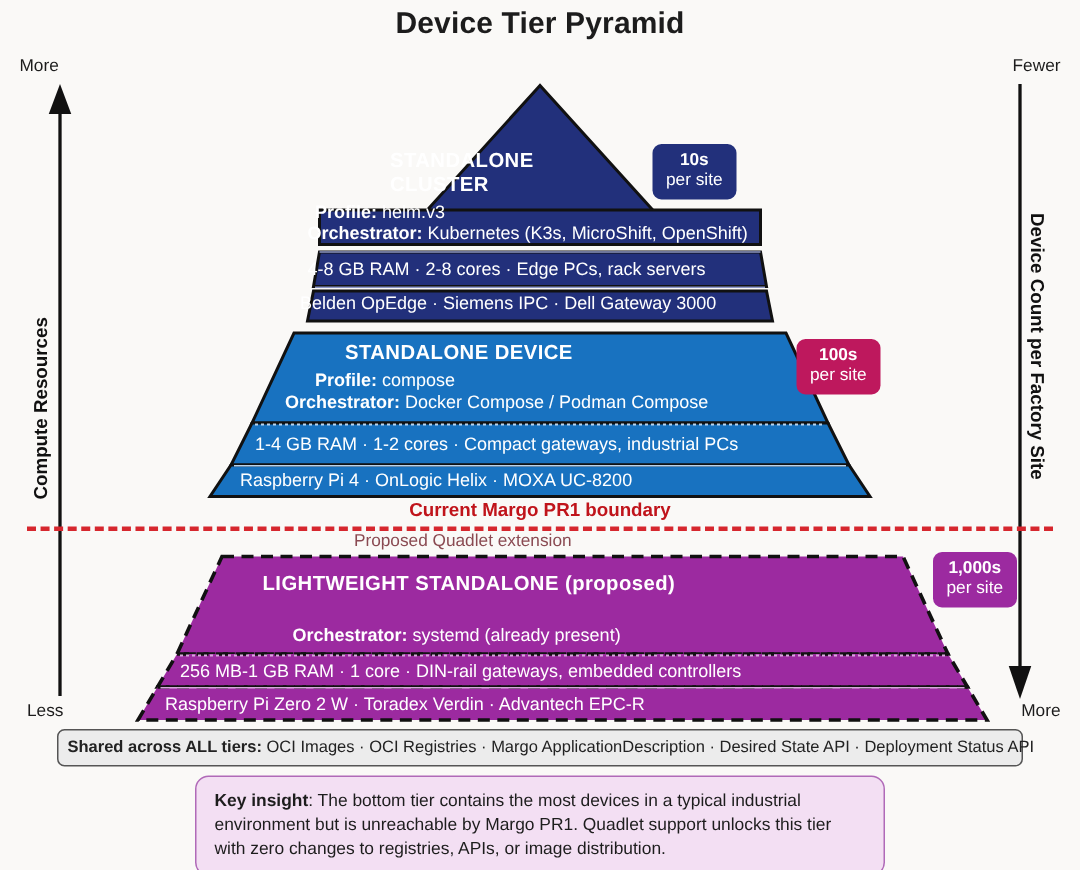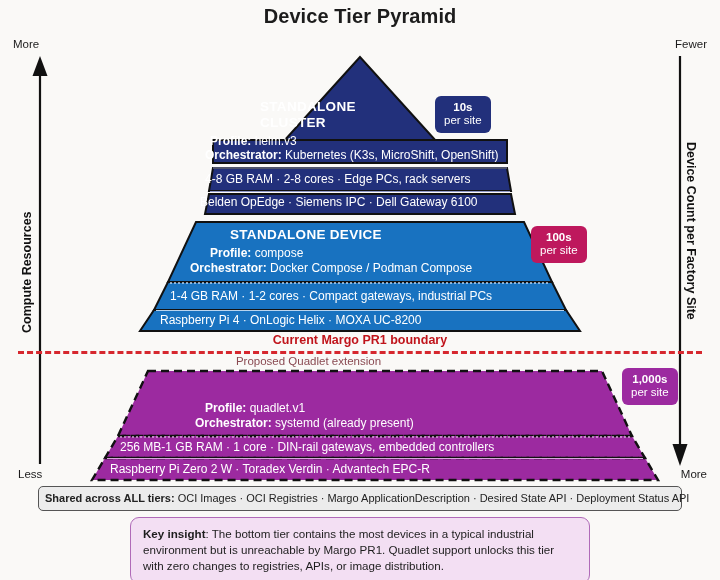--- a/index.html
+++ b/index.html
@@ -215,42 +215,39 @@
   <div class="tier-text tier-title" style="left:260px; top:115px; width:200px;">CLUSTER</div>
   <div class="tier-text tier-kv" style="left:210px; top:134px; width:300px;">
     <b>Profile:</b>
     <span>helm.v3</span>
   </div>
   <div class="tier-text tier-kv" style="left:205px; top:148px; width:310px;">
     <b>Orchestrator:</b>
     <span>Kubernetes (K3s, MicroShift, OpenShift)</span>
   </div>
   <div class="tier-text tier-spec" style="left:205px; top:172px; width:310px;">4-8 GB RAM  ·  2-8 cores  ·  Edge PCs, rack servers</div>
-  <div class="tier-text tier-vendor" style="left:200px; top:195px; width:320px;">Belden OpEdge  ·  Siemens IPC  ·  Dell Gateway 6100</div>
+  <div class="tier-text tier-vendor" style="left:200px; top:195px; width:320px;">Belden OpEdge  ·  Siemens IPC  ·  Dell Gateway 3000</div>
 
   <div class="tier-text tier-title" style="left:230px; top:227px; width:260px;">STANDALONE DEVICE</div>
   <div class="tier-text tier-kv" style="left:210px; top:246px; width:300px;">
     <b>Profile:</b>
     <span>compose</span>
   </div>
   <div class="tier-text tier-kv" style="left:190px; top:261px; width:340px;">
     <b>Orchestrator:</b>
     <span>Docker Compose / Podman Compose</span>
   </div>
   <div class="tier-text tier-spec" style="left:170px; top:289px; width:380px;">1-4 GB RAM  ·  1-2 cores  ·  Compact gateways, industrial PCs</div>
   <div class="tier-text tier-vendor" style="left:160px; top:313px; width:400px;">Raspberry Pi 4  ·  OnLogic Helix  ·  MOXA UC-8200</div>
 
   <div id="boundary-label" style="top:333px;">Current Margo PR1 boundary</div>
   <div id="boundary-dash" style="top:351px;"></div>
   <div id="proposed-label" style="top:355px;">Proposed Quadlet extension</div>
 
-  <div class="tier-text tier-kv" style="left:205px; top:401px; width:340px;">
-    <b>Profile:</b>
-    <span>quadlet.v1</span>
-  </div>
+  <div class="tier-text tier-title" style="left:175px; top:381px; width:400px;">LIGHTWEIGHT STANDALONE (proposed)</div>
   <div class="tier-text tier-kv" style="left:195px; top:416px; width:360px;">
     <b>Orchestrator:</b>
     <span>systemd (already present)</span>
   </div>
   <div class="tier-text tier-spec" style="left:120px; top:440px; width:510px;">256 MB-1 GB RAM  ·  1 core  ·  DIN-rail gateways, embedded controllers</div>
   <div class="tier-text tier-vendor" style="left:110px; top:462px; width:530px;">Raspberry Pi Zero 2 W  ·  Toradex Verdin  ·  Advantech EPC-R</div>
 
   <div class="callout" style="left:435px; top:96px; background:#22307b;">
     <span class="c-top">10s</span>
     <span class="c-bot">per site</span>

